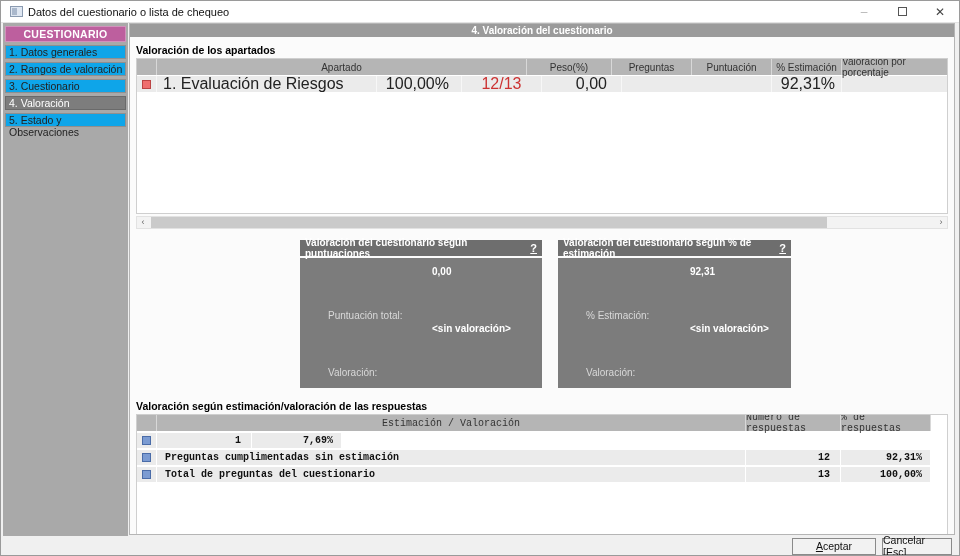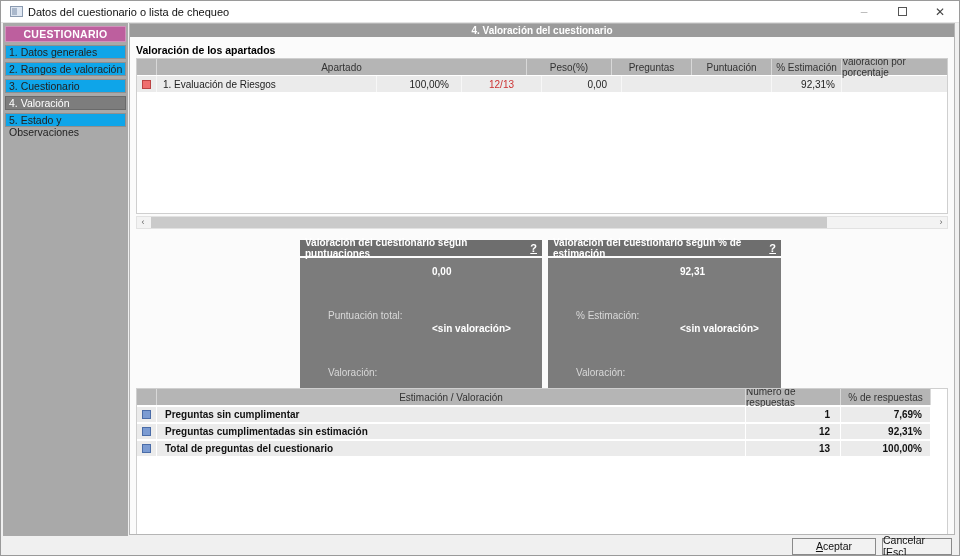--- a/index.html
+++ b/index.html
@@ -31,21 +31,21 @@
   .content { padding:4px 6px 0 6px; flex:1; font-size:10.5px; }
 
   .section-label { font-weight:bold; font-size:10.5px; color:#000; margin:3px 0 2px 0; }
 
   
   .table1 { background:#fff; border:1px solid #cfcfcf; height:156px; overflow:hidden; }
   .t1-header, .t1-row { display:flex; height:16px; }
   .t1-header { background:#b5b5b5; }
   .t1-header .cell { border-right:1px solid #d8d8d8; color:#333; font-size:10px; display:flex; align-items:center; justify-content:center; }
   .t1-row { background:#ebebeb; margin-top:1px; }
-  .t1-row .cell { border-right:1px solid #f7f7f7; font-size:10px; color:#222; display:flex; align-items:center;text-align:right; }
+  .t1-row .cell { border-right:1px solid #f7f7f7; font-size:16px; color:#222; display:flex; align-items:center;text-align:right; }
   .c-ico { width:20px; flex-shrink:0; justify-content:center; }
   .c-apartado { flex:1; }
   .c-peso { width:85px; flex-shrink:0; }
   .c-preg { width:80px; flex-shrink:0; }
   .c-punt { width:80px; flex-shrink:0; }
   .c-valp { width:150px; flex-shrink:0; }
   .c-est { width:70px; flex-shrink:0; }
   .c-valpc { width:105px; flex-shrink:0; border-right:none !important; }
   .t1-row .c-apartado { padding-left:6px; }
   .t1-row .c-peso { justify-content:flex-end; padding-right:12px; }
@@ -56,34 +56,34 @@
   .sq-red { background:#ef6f6f; border:1px solid #bb4444; }
   .sq-blue { background:#7b9bd2; border:1px solid #4a6ca8; }
 
   
   .hscroll { height:13px; margin-top:2px; background:#f3f3f3; border:1px solid #e2e2e2; display:flex; align-items:center; }
   .hs-arrow { width:12px; text-align:center; font-size:9px; color:#666; line-height:11px; cursor:default; flex-shrink:0; }
   .hs-track { flex:1; height:11px; position:relative; }
   .hs-thumb { position:absolute; left:2px; top:0; height:11px; width:86%; background:#cacaca; }
 
   
-  .panels { display:flex; gap:6px; margin:11px 0 0 164px; }
+  .panels { display:flex; gap:16px; margin:11px 0 0 164px; }
   .panel { width:242px; }
   .panel2 { width:233px; }
   .panel-header { height:16px; background:#6e6e6e; color:#fff; font-weight:bold; font-size:10px; display:flex; align-items:center; padding:0 5px; margin-bottom:2px; }
   .panel-help { margin-left:auto; text-decoration:underline; font-size:11px; cursor:default; }
   .panel-body { background:#7c7c7c; padding:6px 0 8px 28px; }
   .panel-row { display:flex; margin:2px 0; font-size:10px; }
   .panel-lbl { color:#d9d9d9; width:104px; flex-shrink:0;margin-top:44px; }
   .panel-val { color:#fff; font-weight:bold; }
 
   
   .sec2 { margin-top:12px; }
   .table2 { background:#fff; border:1px solid #cfcfcf; height:165px; overflow:hidden; }
-  .t2-header, .t2-row { display:flex; height:16px; }
+  .t2-header, .t2-row { display:flex; height:16px;font-family:Liberation Mono, monospace; }
   .t2-header { background:#b5b5b5; }
   .t2-header .cell { border-right:1px solid #d8d8d8; color:#333; font-size:10px; display:flex; align-items:center; justify-content:center; }
   .t2-row { margin-top:2px; background:#fff; height:15px; }
   .t2-row .cell { background:#ebebeb; border-right:1px solid #fff; font-size:10px; font-weight:bold; color:#111; display:flex; align-items:center; }
   .d-ico { width:20px; flex-shrink:0; justify-content:center; }
   .d-label { flex:1; }
   .t2-row .d-label { padding-left:8px; }
   .d-num { width:95px; flex-shrink:0; }
   .t2-row .d-num { justify-content:flex-end; padding-right:10px; }
   .d-pct { width:90px; flex-shrink:0; }
@@ -200,33 +200,33 @@
                 <span class="panel-val">92,31</span>
               </div>
               <div class="panel-row">
                 <span class="panel-lbl">Valoración:</span>
                 <span class="panel-val">&lt;sin valoración&gt;</span>
               </div>
             </div>
           </div>
         </div>
 
+        <div class="section-label sec2">Valoración según estimación/valoración de las respuestas</div>
         <div class="table2">
           <div class="t2-header">
             <div class="cell d-ico"></div>
             <div class="cell d-label">Estimación / Valoración</div>
             <div class="cell d-num">Número de respuestas</div>
             <div class="cell d-pct">% de respuestas</div>
             <div class="cell d-spacer"></div>
           </div>
           <div class="t2-row">
             <div class="cell d-ico">
                 <span class="sq sq-blue"></span>
               </div>
-            <div class="cell d-label">Preguntas sin cumplimentar</div>
             <div class="cell d-num">1</div>
             <div class="cell d-pct">7,69%</div>
             <div class="cell d-spacer"></div>
           </div>
           <div class="t2-row">
             <div class="cell d-ico">
                 <span class="sq sq-blue"></span>
               </div>
             <div class="cell d-label">Preguntas cumplimentadas sin estimación</div>
             <div class="cell d-num">12</div>

